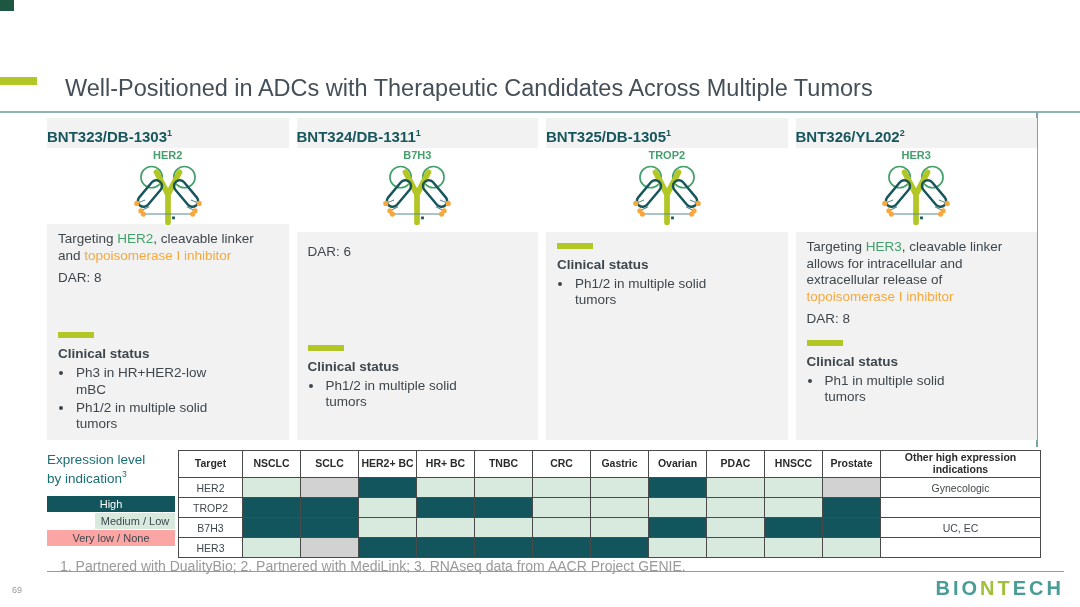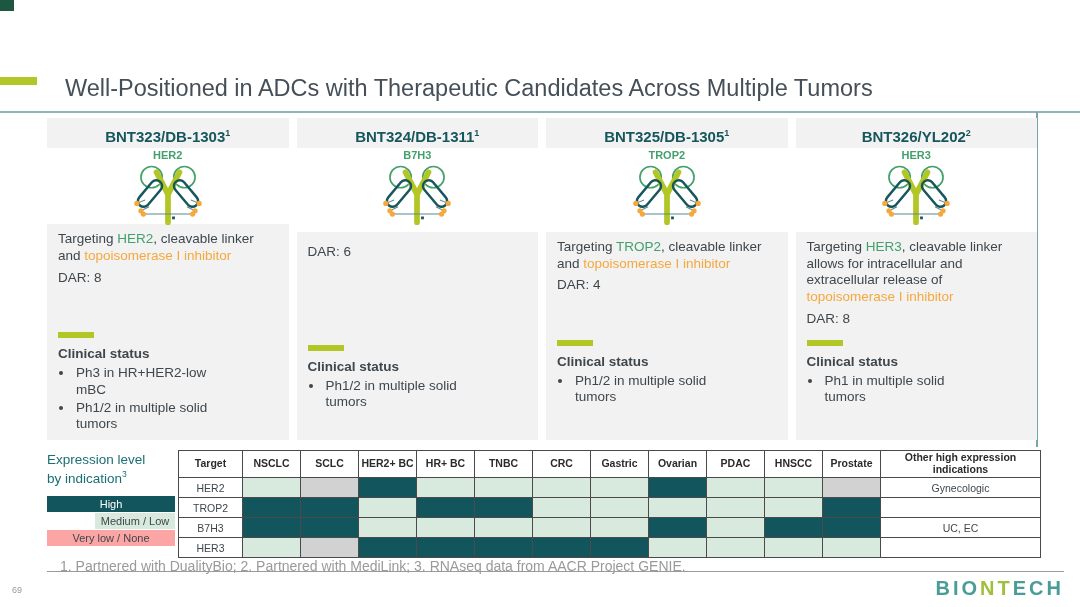--- a/index.html
+++ b/index.html
@@ -10,21 +10,21 @@
   
   .corner-square{position:absolute;left:0;top:0;width:14px;height:11px;background:#1d5741;}
   .title-dash{position:absolute;left:0;top:77px;width:37px;height:8px;background:#b2c626;}
   .page-title{position:absolute;left:50px;top:60px;width:1000px;font-size:23.5px;font-weight:400;color:#454f58;}
   .top-line{position:absolute;left:0;top:111px;width:1080px;height:2px;background:#8fb3b7;}
   .right-line{position:absolute;left:1036px;top:112px;width:2px;height:335px;background:#7aa6ab;}
 
   
   .columns{position:absolute;left:47px;top:118px;width:990px;height:322px;display:flex;gap:8px;}
   .col{flex:1;display:flex;flex-direction:column;min-width:0;}
-  .col-header{background:#f2f2f2;height:30px;line-height:30px;text-align:center;
+  .col-header{background:#f2f2f2;height:30px;line-height:30px;
     font-size:15px;font-weight:bold;color:#17565c;}
   .col-header sup{font-size:9px;}
   .icon-area{height:84px;background:#ffffff;position:relative;}
   .antigen-label{position:absolute;top:1px;left:0;width:100%;text-align:center;
     font-size:11px;font-weight:bold;color:#43a06c;}
   .ab-svg{position:absolute;left:50%;top:13px;transform:translateX(-50%);width:82px;height:70px;}
   .col-body{background:#f2f2f2;flex:1;padding:7px 11px 6px 11px;font-size:13.5px;line-height:1.24;}
   .targeting-block{height:97px;}
   .green-text{color:#43a06c;}
   .orange-text{color:#f6a83d;}
@@ -144,24 +144,20 @@
 
   <div class="col">
     <div class="col-header"><span>BNT325/DB-1305</span><sup>1</sup></div>
     <div class="icon-area">
       <div class="antigen-label">TROP2</div>
       <svg class="ab-svg">
           <use href="#antibody"></use>
         </svg>
     </div>
     <div class="col-body">
-      <div class="targeting-block">
-        <div><span>Targeting </span><span class="green-text">TROP2</span><span>, cleavable linker and </span><span class="orange-text">topoisomerase I inhibitor</span></div>
-        <div class="dar">DAR: 4</div>
-      </div>
       <div class="body-dash"></div>
       <div class="clin-title">Clinical status</div>
       <ul class="bullets">
         <li>Ph1/2 in multiple solid tumors</li>
 
       </ul>
     </div>
   </div>
 
   <div class="col">

